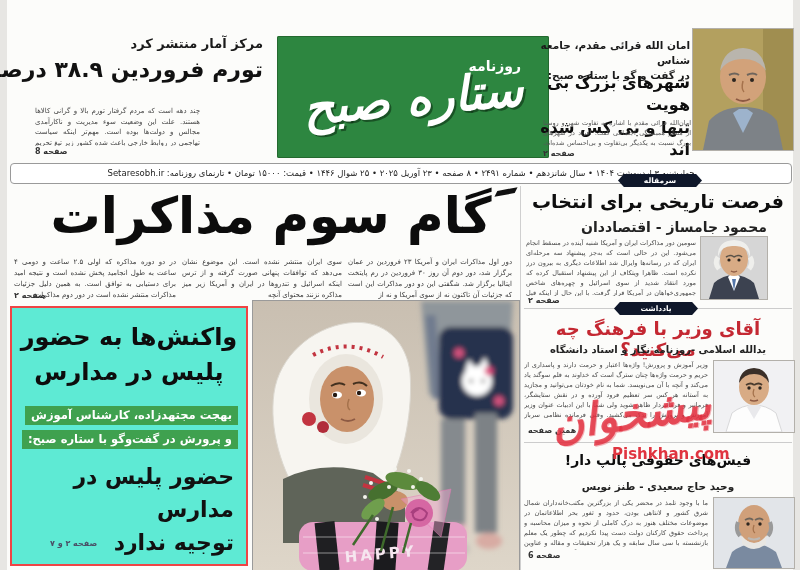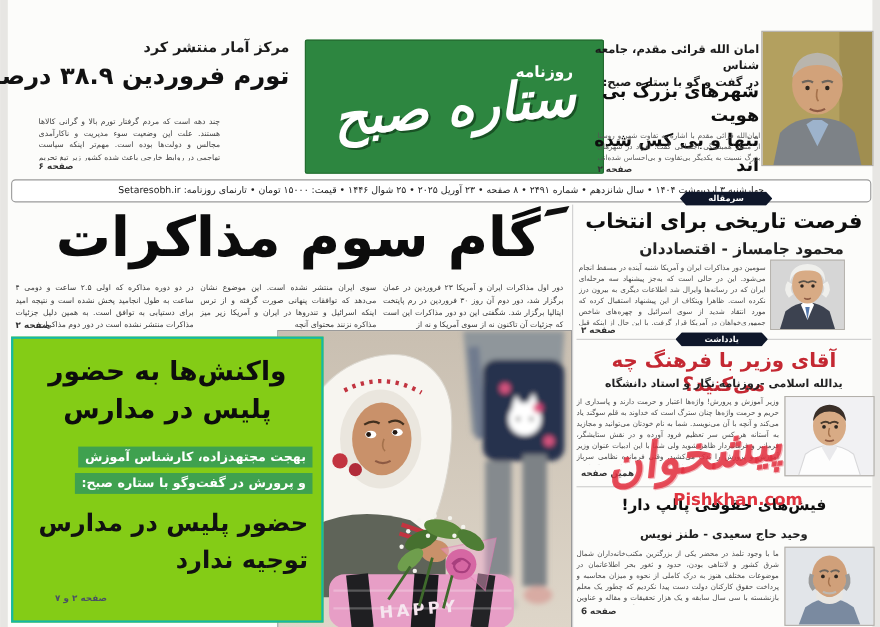--- a/index.html
+++ b/index.html
@@ -31,21 +31,21 @@
   .flick{left:497px;top:189px;width:18px;height:6px;background:#111;transform:skewX(-35deg) rotate(-12deg);}
   .leadcol{top:257px;font-size:7px;line-height:1.55;text-align:justify;color:#3a3a3a;height:42px;overflow:hidden;}
   .lc1{left:348px;width:164px;}
   .lc2{left:182px;width:160px;}
   .lc3{left:14px;width:162px;}
   .lead-page{left:14px;top:291px;font-size:8px;font-weight:bold;color:#333;}
   
   .photo{position:absolute;border:1px solid #b3b0aa;overflow:hidden;background:#ddd;}
   .ph-main{left:252px;top:300px;width:266px;height:270px;border-color:#9a9a9a;}
   
-  .pol-box{left:10px;top:306px;width:234px;height:256px;border:2px solid #14b8a6;background:#84cc16;padding-left:46px;}
+  .pol-box{left:10px;top:306px;width:234px;height:256px;border:2px solid #ef4444;background:#5eead4;}
   .pol-head{position:absolute;left:0;right:0;top:12px;text-align:center;font-weight:bold;font-size:24px;line-height:1.45;color:#0d0d0d;white-space:pre-line;}
   .pol-kickwrap{position:absolute;right:8px;left:8px;top:96px;text-align:right;}
   .pol-kickline{display:inline-block;background:#3fa14f;color:#fff;font-weight:bold;font-size:11.5px;padding:2px 6px 3px;margin-bottom:3px;}
   .pol-sub{position:absolute;right:12px;left:8px;top:152px;text-align:right;font-weight:bold;font-size:22px;line-height:1.5;color:#111;white-space:pre-line;}
   .pol-page{position:absolute;left:38px;bottom:16px;font-size:8px;font-weight:bold;color:#4a4f66;}
   
   .vline{left:520px;top:186px;width:1px;height:384px;background:#cfcfcf;}
   .hline{height:1px;background:#cccccc;}
   .hl1{left:524px;top:308px;width:268px;}
   .hl2{left:524px;top:442px;width:268px;}
@@ -72,21 +72,21 @@
 </head>
 <body>
 
 <div class="canvas">
   <div class="edge" style="left:0;width:7px;"></div>
   <div class="edge" style="left:793px;width:7px;"></div>
 
   <div class="abs inf-kicker">مرکز آمار منتشر کرد</div>
   <div class="abs inf-head">تورم فروردین ۳۸.۹ درصد</div>
   <div class="abs inf-body">چند دهه است که مردم گرفتار تورم بالا و گرانی کالاها هستند. علت این وضعیت سوء مدیریت و ناکارآمدی مجالس و دولت‌ها بوده است. مهم‌تر اینکه سیاست تهاجمی در روابط خارجی باعث شده کشور زیر تیغ تحریم قرار گیرد. تا زمانی که تحریم‌ها برداشته نشود تورم روند افزایشی دارد و ارزش پول ملی، قدرت خرید شهروندان و رفاه کاهش یافته است.</div>
-  <div class="abs inf-page">صفحه ۶</div>
+  <div class="abs inf-page">صفحه 8</div>
 
   <div class="abs logo-box">
     <div class="logo-kind">روزنامه</div>
     <div class="logo-title">ستاره صبح</div>
   </div>
 
   <div class="abs cit-kicker">امان الله قرائی مقدم، جامعه شناس
 در گفت و گو با ستاره صبح:</div>
   <div class="abs cit-head">شهرهای بزرگ بی هویت
 تنها و بی کس شده اند</div>

